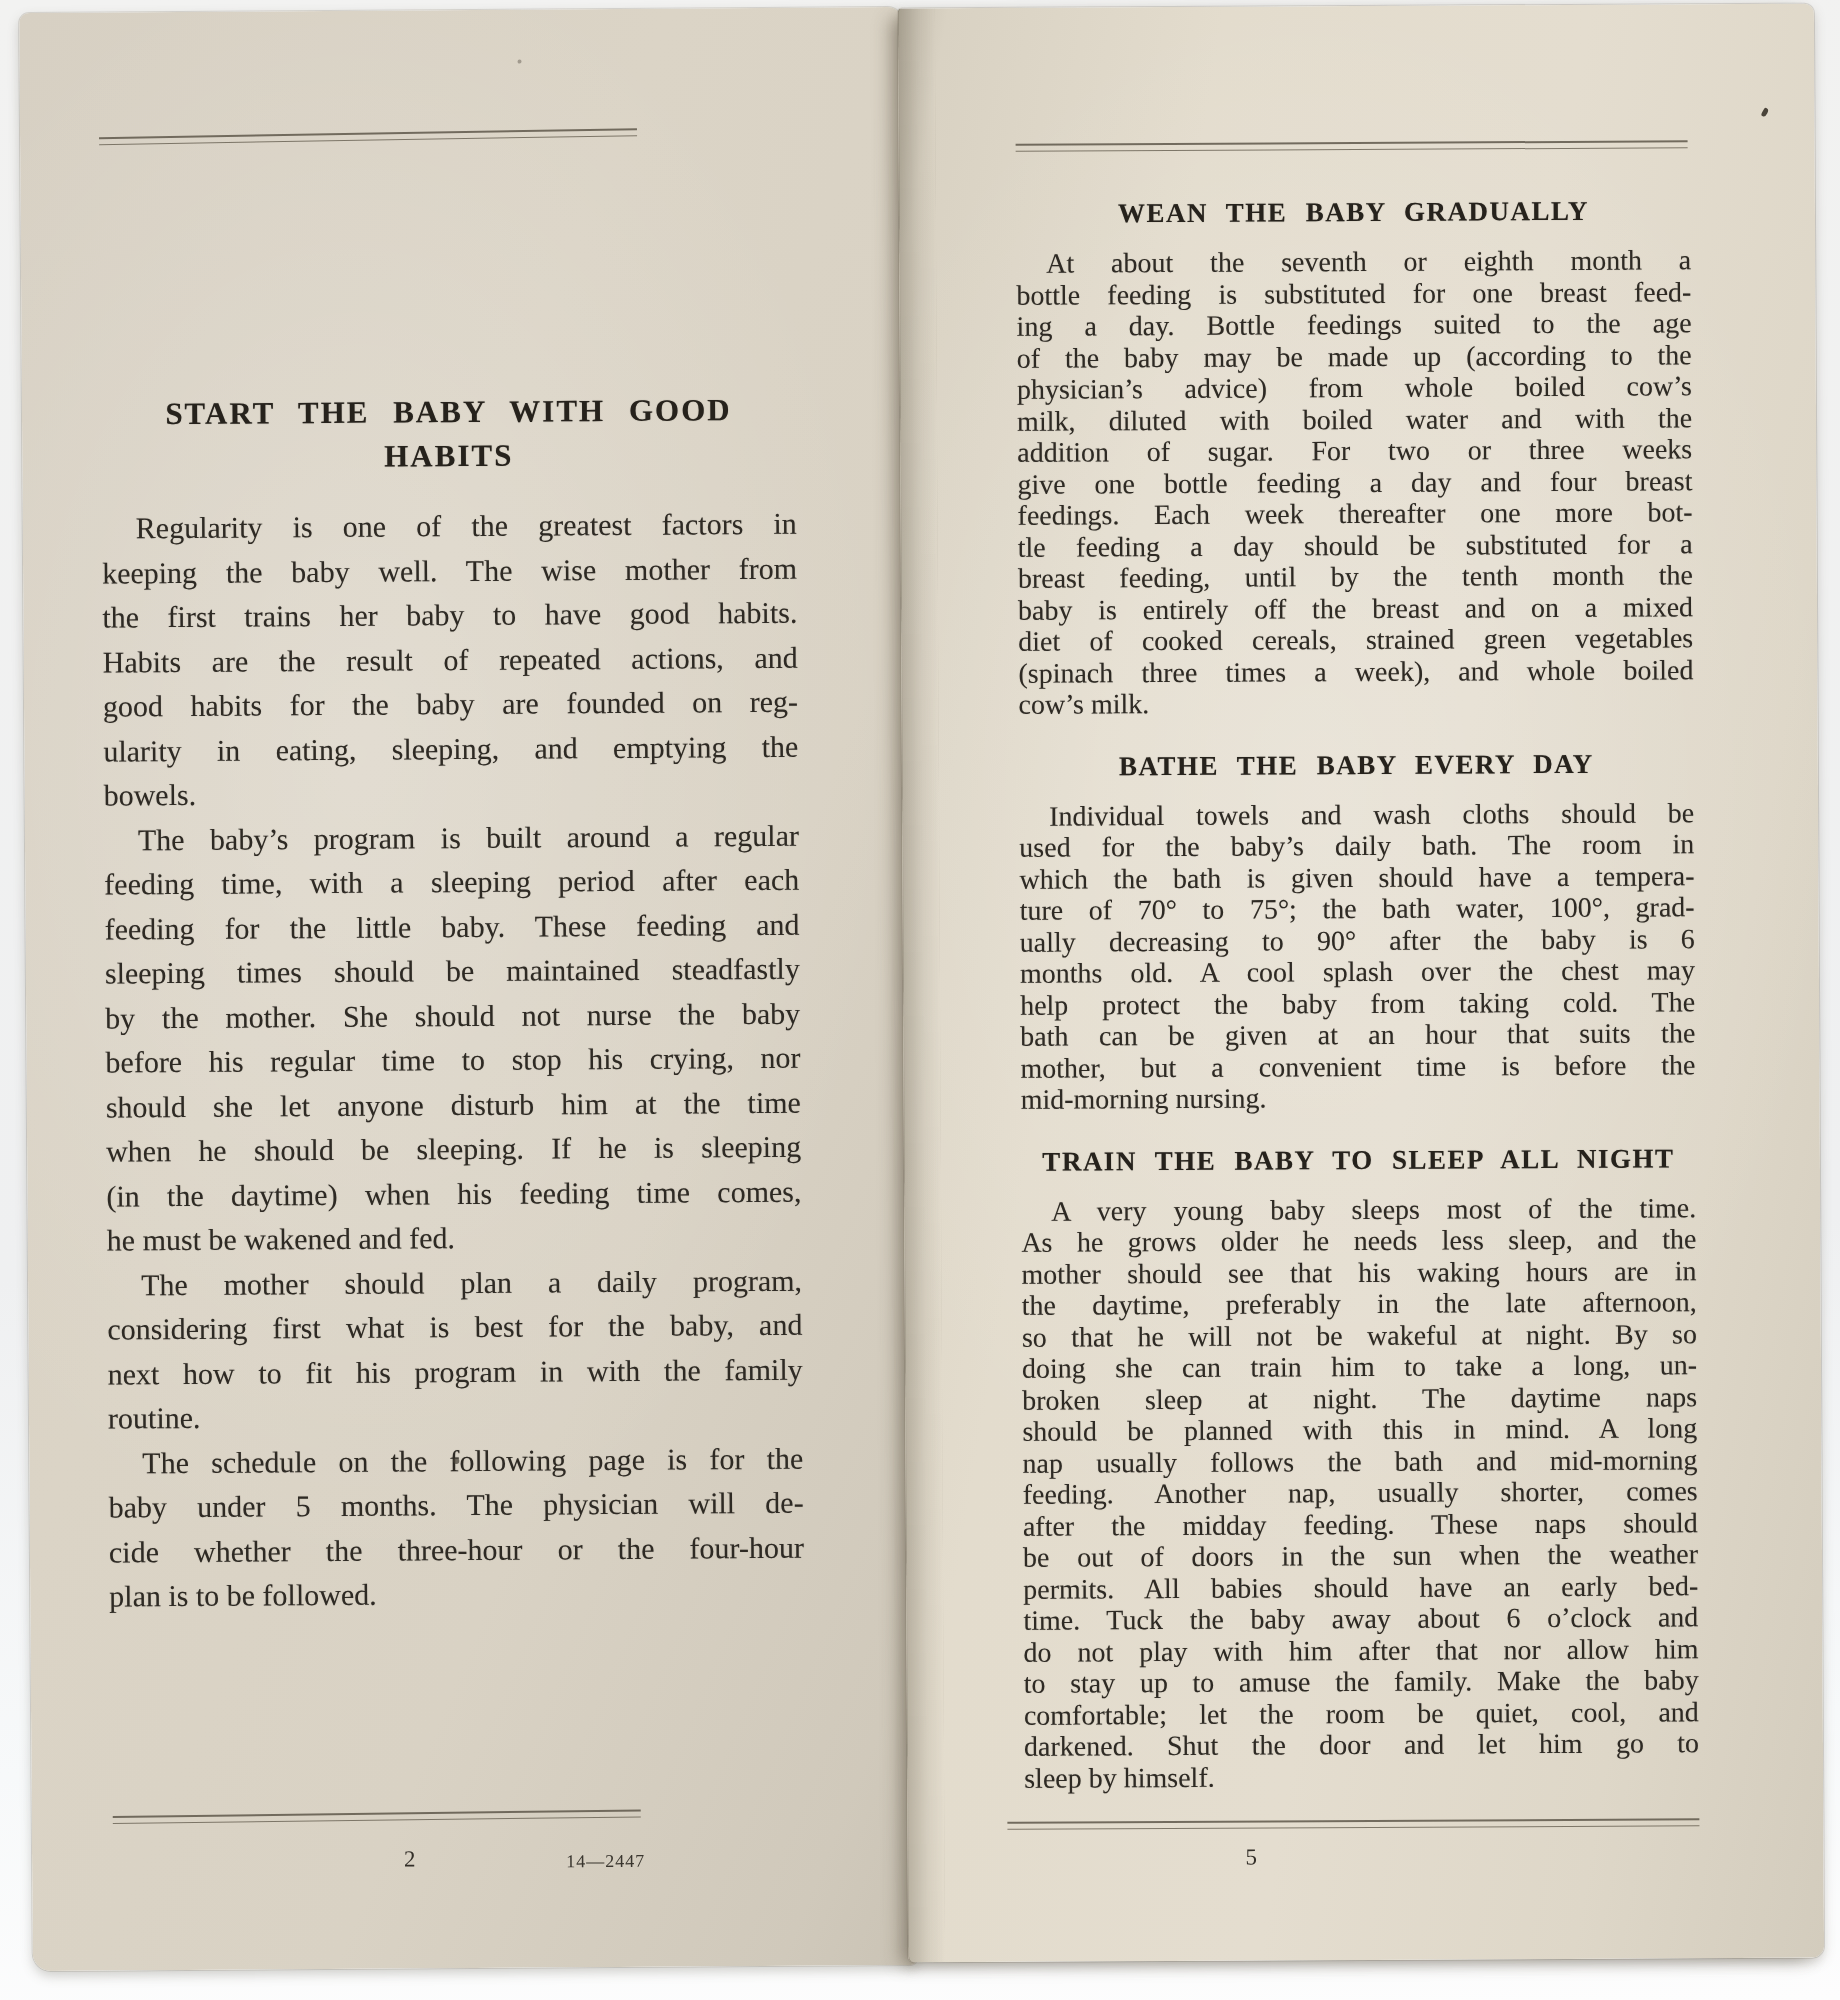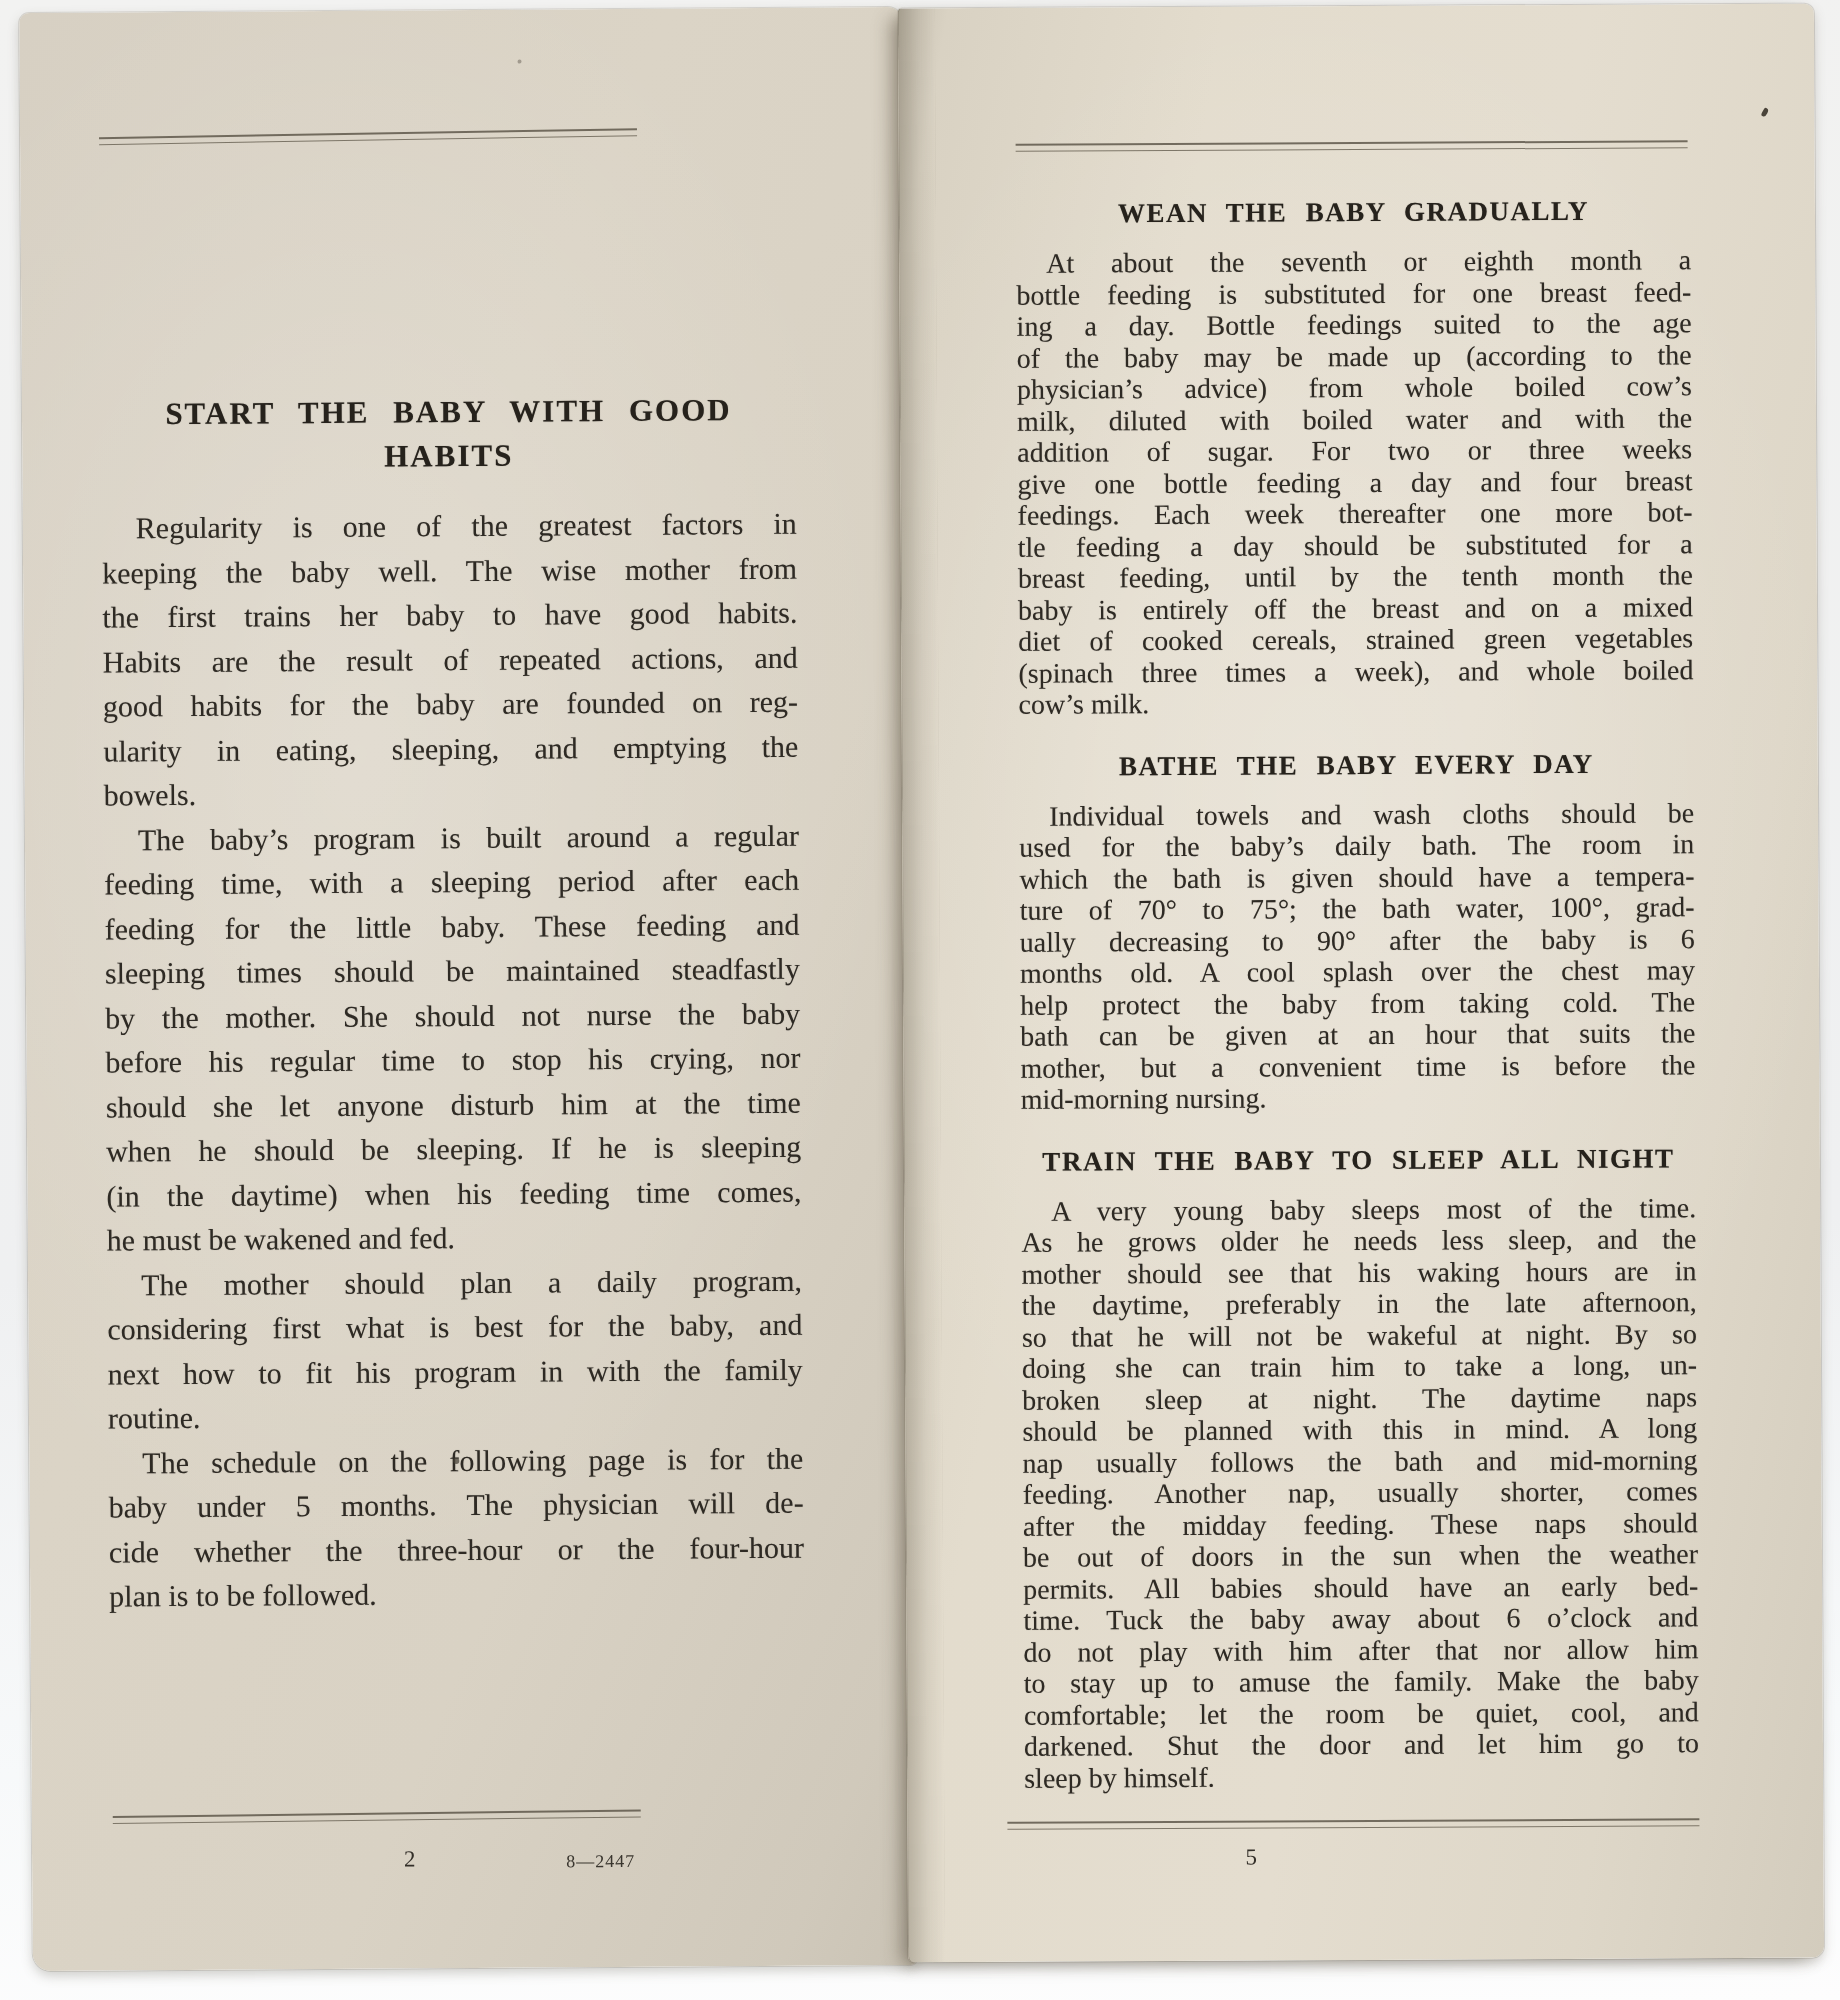--- a/index.html
+++ b/index.html
@@ -120,21 +120,21 @@
         <div class="para">
           <div class="tline first">The schedule on the following page is for the</div>
           <div class="tline">baby under 5 months.  The physician will de-</div>
           <div class="tline">cide whether the three-hour or the four-hour</div>
           <div class="tline last">plan is to be followed.</div>
         </div>
       </div>
   </div>
   <div class="double-rule lp-rule-bottom"></div>
   <div class="page-num lp-page-num">2</div>
-  <div class="print-code">8—2447</div>
+  <div class="print-code">14—2447</div>
   <div class="speck speck-b"></div>
   <div class="speck speck-c"></div>
 </div>
 
 <div class="page page-right">
   <div class="inner rp-inner">
     <div class="double-rule rp-rule-top"></div>
 
     <div class="sec sec1">
       <div class="headline sec-headline">WEAN THE BABY GRADUALLY</div>

